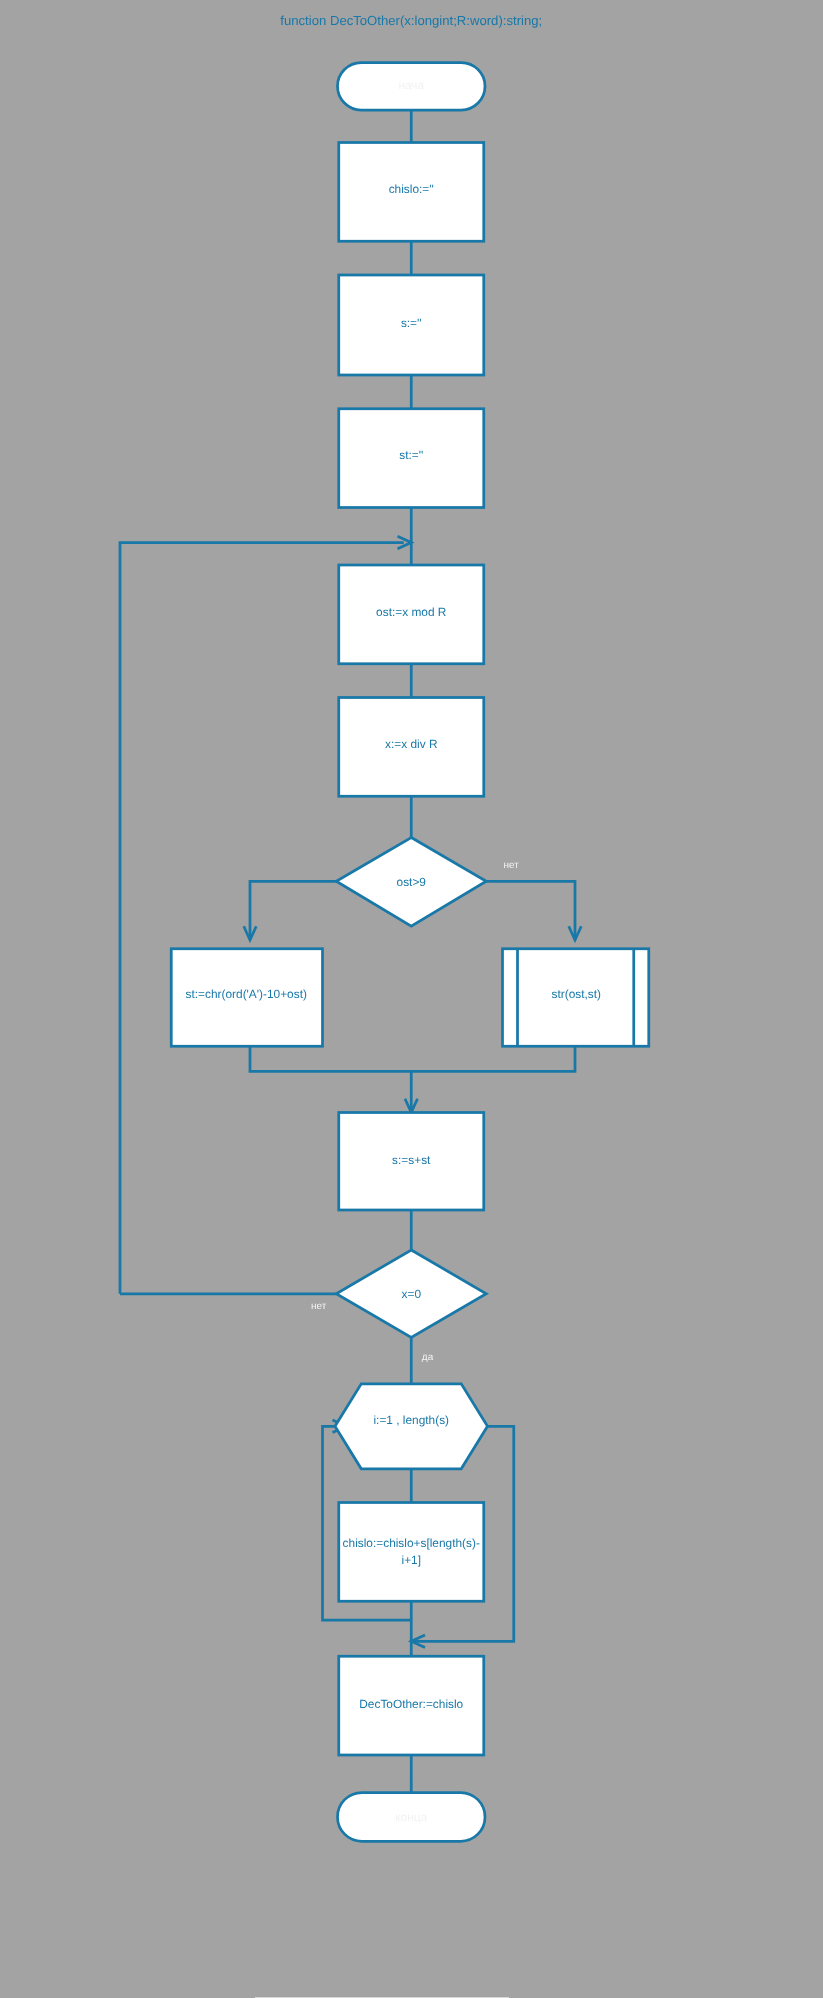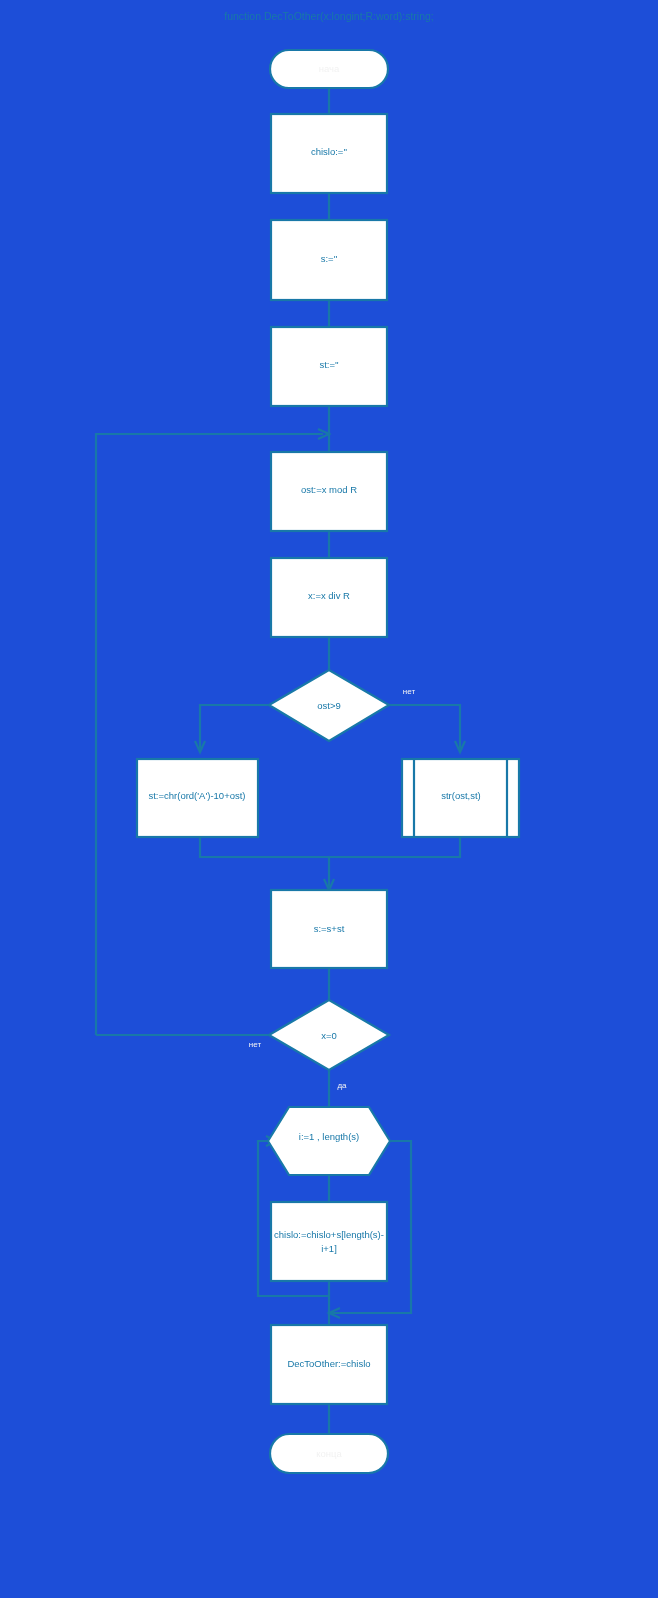--- a/index.html
+++ b/index.html
@@ -8,21 +8,21 @@
     padding: 0;
     background: #ffffff;
   }
   body {
     font-family: "Liberation Sans", sans-serif;
   }
   #canvas {
     position: relative;
     width: 658px;
     height: 1598px;
-    background: #1d4ed8;
+    background: #a3a3a3;
     overflow: hidden;
   }
   svg.diagram {
     position: absolute;
     left: 0;
     top: 0;
     width: 658px;
     height: 1598px;
   }
   .shape {

